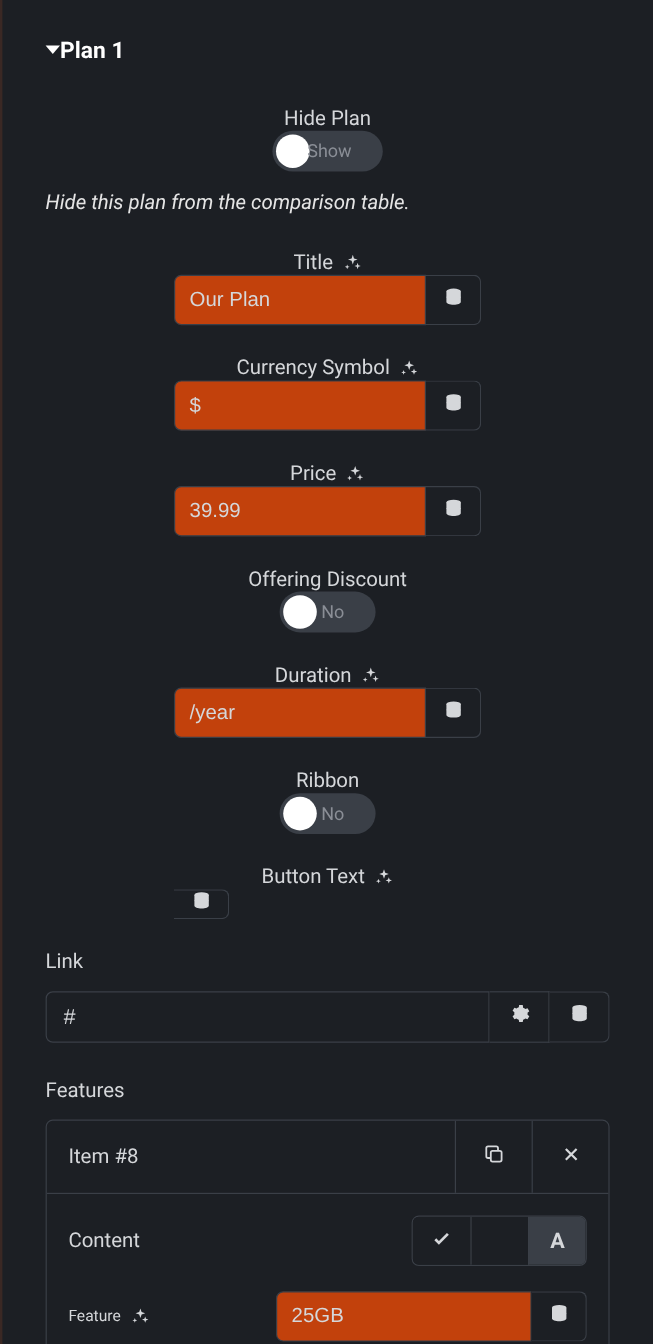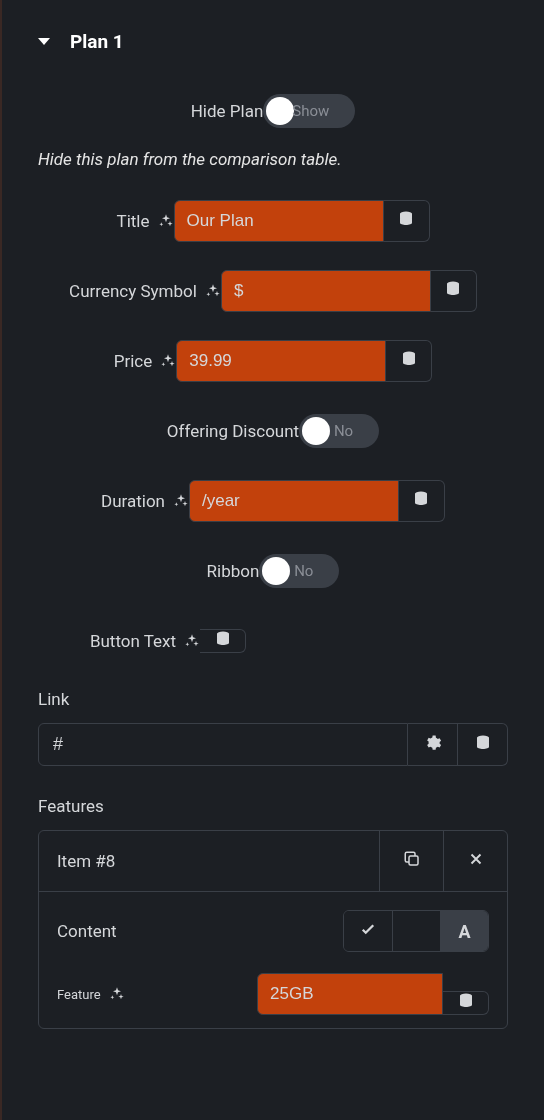--- a/index.html
+++ b/index.html
@@ -13,41 +13,42 @@
       font-family: -apple-system, BlinkMacSystemFont, "Segoe UI", Roboto, sans-serif;
       font-size: 17px;
       width: 544px;
       height: 1120px;
       padding: 30px 36px;
       border-left: 2px solid #3a2824;
     }
     .section-header {
       display: flex;
       align-items: center;
-      gap: 20px;
+      gap: 0;
       margin-bottom: 36px;
     }
     .section-header .triangle {
       width: 0;
       height: 0;
       border-left: 6px solid transparent;
       border-right: 6px solid transparent;
       border-top: 7px solid #fff;
     }
     .section-header .title {
       font-weight: 700;
       font-size: 19px;
       color: #fff;
     }
     .row {
       display: flex;
       align-items: center;
-      justify-content: center;
+      justify-content: flex-end;
       margin-bottom: 26px;
       min-height: 44px;
+      flex-direction: column;
     }
     .row .label {
       display: flex;
       align-items: center;
       gap: 8px;
       color: #d5d7da;
       font-size: 17px;
     }
     .description {
       font-style: italic;
@@ -235,22 +236,21 @@
       min-height: 44px;
     }
     .feature-row .label {
       display: flex;
       align-items: center;
       gap: 8px;
       font-size: 13px;
       color: #d5d7da;
     }
     .feature-row .input-group {
-      width: 232px;
-      align-items: flex-end;
+      width: 259px;
     }
   </style>
 </head>
 <body>
 
 <div class="section-header">
   <span class="triangle"></span>
   <span class="title">Plan 1</span>
 </div>
 

